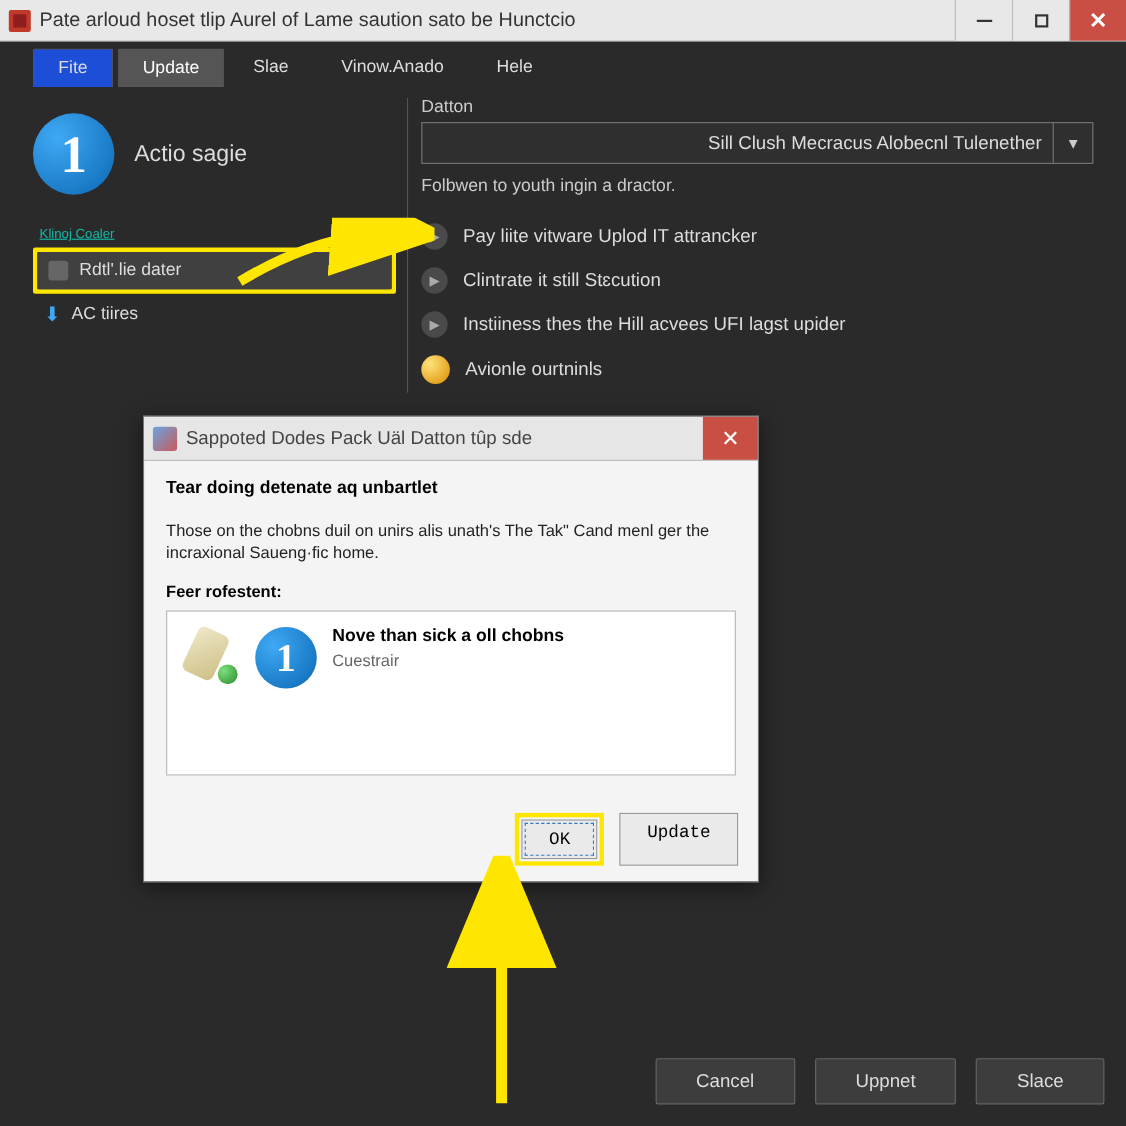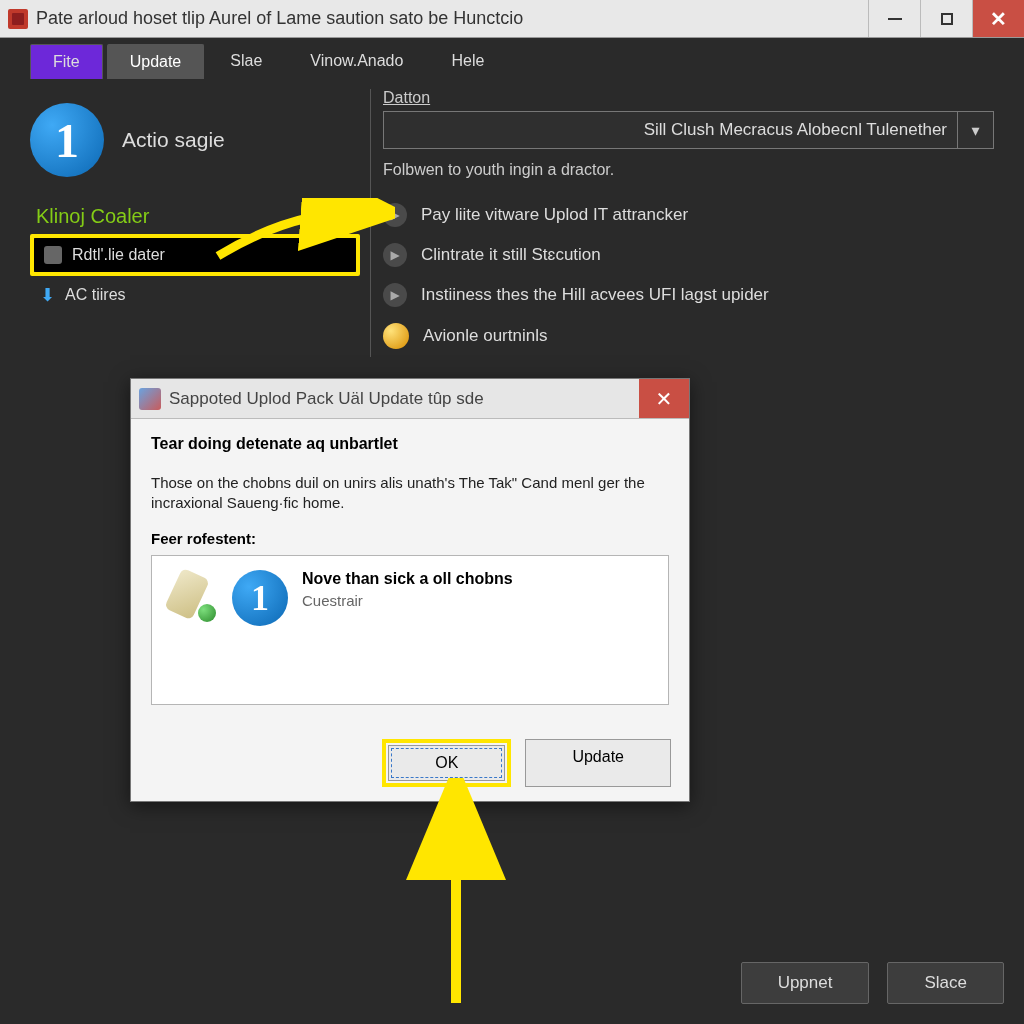--- a/index.html
+++ b/index.html
@@ -11,40 +11,40 @@
 .titlebar .app-icon { width: 20px; height: 20px; margin: 0 8px; background: #c0392b; border-radius: 2px; position: relative; }
 .titlebar .app-icon::after { content: ""; position: absolute; inset: 4px; background: #8e1e1e; border-radius: 1px; }
 .titlebar .title-text { flex: 1; font-size: 18px; color: #333; }
 .win-controls { display: flex; height: 100%; }
 .win-btn { width: 52px; height: 100%; display: flex; align-items: center; justify-content: center; font-size: 16px; background: #e8e8e8; border-left: 1px solid #bbb; cursor: pointer; }
 .win-btn.close { background: #c94f44; color: #fff; font-size: 20px; font-weight: bold; }
 .win-btn.min span { display:inline-block; width:14px; border-bottom:2px solid #333; }
 .win-btn.max span { display:inline-block; width:12px; height:12px; border:2px solid #333; }
 
 .menubar { display: flex; gap: 4px; padding: 6px 30px 0 30px; background: #2a2a2a; }
-.tab { padding: 8px 22px; background: #6d28d9; color: #ddd; font-size: 16px; border: 1px solid #555; border-bottom: none; border-radius: 2px 2px 0 0; cursor: pointer; }
+.tab { padding: 8px 22px; background: #1d4ed8; color: #ddd; font-size: 16px; border: 1px solid #555; border-bottom: none; border-radius: 2px 2px 0 0; cursor: pointer; }
 .tab.active { background: #555; color: #fff; }
 .tab.flat { background: transparent; border: none; }
 
 .content { display: flex; padding: 10px 30px; gap: 10px; }
 .left-pane { width: 330px; }
 .badge-row { display: flex; align-items: center; gap: 18px; padding: 14px 0 22px 0; }
 .circle-badge { width: 74px; height: 74px; border-radius: 50%; background: radial-gradient(circle at 30% 30%, #3fa9f5, #0b67b3); color: #fff; font-size: 48px; font-weight: bold; display: flex; align-items: center; justify-content: center; font-family: Georgia, serif; }
 .circle-badge.small { width: 56px; height: 56px; font-size: 36px; }
 .stage-label { color: #ddd; font-size: 21px; }
 
-.subhead { color: #84cc16; font-size: 20px; margin: 6px 0 6px 6px; }
-.side-item { display: flex; align-items: center; gap: 10px; padding: 8px 10px; color: #ddd; font-size: 16px; background: #000000; border-radius: 2px; cursor: pointer; }
+.subhead { color: #14b8a6; font-size: 12px; margin: 6px 0 6px 6px; text-decoration: underline; }
+.side-item { display: flex; align-items: center; gap: 10px; padding: 8px 10px; color: #ddd; font-size: 16px; background: #404040; border-radius: 2px; cursor: pointer; }
 .side-item .mini-icon { width: 18px; height: 18px; background: #666; border-radius: 3px; }
 .side-item.plain { background: transparent; }
 .side-item .dl-icon { color: #3fa9f5; font-size: 18px; }
 .highlight-box { border: 4px solid #ffe600; border-radius: 2px; }
 
 .right-pane { flex: 1; padding-left: 12px; border-left: 1px solid #555; }
-.field-label { color: #ccc; font-size: 16px; margin-bottom: 4px; text-decoration: underline; }
+.field-label { color: #ccc; font-size: 16px; margin-bottom: 4px; }
 .dropdown { display: flex; align-items: center; border: 1px solid #777; background: #2f2f2f; margin-bottom: 12px; text-align: right; }
 .dropdown .dd-text { flex: 1; padding: 8px 10px; color: #ddd; font-size: 17px; }
 .dd-arrow { width: 36px; align-self: stretch; display:flex; align-items:center; justify-content:center; border-left:1px solid #777; color:#ccc; cursor:pointer; }
 .helper { color: #ccc; font-size: 16px; margin-bottom: 16px; }
 .step-list { list-style: none; }
 .step-list li { display: flex; align-items: center; gap: 14px; color: #ddd; font-size: 17px; padding: 8px 0; }
 .step-list .play-dot { width: 24px; height: 24px; border-radius: 50%; background: #4a4a4a; display:flex; align-items:center; justify-content:center; color:#aaa; font-size:12px; }
 .step-list .gold-dot { width: 26px; height:26px; border-radius:50%; background: radial-gradient(circle at 30% 30%, #ffe27a, #d98d00); }
 
 .footer { position: absolute; right: 20px; bottom: 20px; display: flex; gap: 18px; }
@@ -60,21 +60,21 @@
 .m-heading { font-weight:bold; font-size:16px; margin-bottom:20px; }
 .m-text { font-size:15px; color:#222; line-height:1.35; margin-bottom:16px; }
 .m-sub { font-weight:bold; font-size:15px; margin-bottom:8px; }
 .m-panel { background:#fff; border:1px solid #b5b5b5; padding:14px; min-height:150px; display:flex; align-items:flex-start; gap:14px; }
 .shuttle-icon { width:52px; height:52px; position:relative; }
 .shuttle-icon::before { content:""; position:absolute; left:6px; top:2px; width:30px; height:44px; background:linear-gradient(135deg,#efe8c9,#cdbf84); transform:rotate(25deg); border-radius:6px; }
 .shuttle-icon::after { content:""; position:absolute; right:2px; bottom:0; width:18px; height:18px; border-radius:50%; background:radial-gradient(circle at 30% 30%,#7ddf7d,#2b8a2b); }
 .m-item-title { font-weight:bold; font-size:16px; }
 .m-item-sub { color:#666; font-size:15px; margin-top:4px; }
 .modal-footer { display:flex; justify-content:flex-end; gap:14px; padding:14px 18px; }
-.m-btn { padding:8px 46px; background:#eaeaea; border:1px solid #999; font-size:16px; cursor:pointer; }
+.m-btn { padding:8px 24px; background:#eaeaea; border:1px solid #999; font-size:16px; cursor:pointer;font-family:Liberation Mono, monospace; }
 .m-btn.ok { outline:1px dashed #3a78c9; outline-offset:-4px; }
 .ok-highlight { border:4px solid #ffe600; padding:2px; display:inline-block; }
 
 
 .arrow1 { position:absolute; left:210px; top:198px; width:185px; height:70px; pointer-events:none; }
 .arrow2 { position:absolute; left:396px; top:778px; width:120px; height:230px; pointer-events:none; }
 </style>
 </head>
 <body>
 
@@ -143,28 +143,29 @@
           </li>
         <li>
             <span class="gold-dot"></span>
             <span>Avionle ourtninls</span>
           </li>
       </ul>
     </div>
   </div>
 
   <div class="footer">
+    <div class="btn">Cancel</div>
     <div class="btn">Uppnet</div>
     <div class="btn">Slace</div>
   </div>
 
   <div class="modal">
     <div class="modal-titlebar">
       <div class="m-icon"></div>
-      <div class="m-title">Sappoted Uplod Pack Uäl Update tûp sde</div>
+      <div class="m-title">Sappoted Dodes Pack Uäl Datton tûp sde</div>
       <div class="m-close">✕</div>
     </div>
     <div class="modal-body">
       <div class="m-heading">Tear doing detenate aq unbartlet</div>
       <div class="m-text">Those on the chobns duil on unirs alis unath's The Tak" Cand menl ger the incraxional Saueng·fic home.</div>
       <div class="m-sub">Feer rofestent:</div>
       <div class="m-panel">
         <div class="shuttle-icon"></div>
         <div class="circle-badge small">1</div>
         <div>

